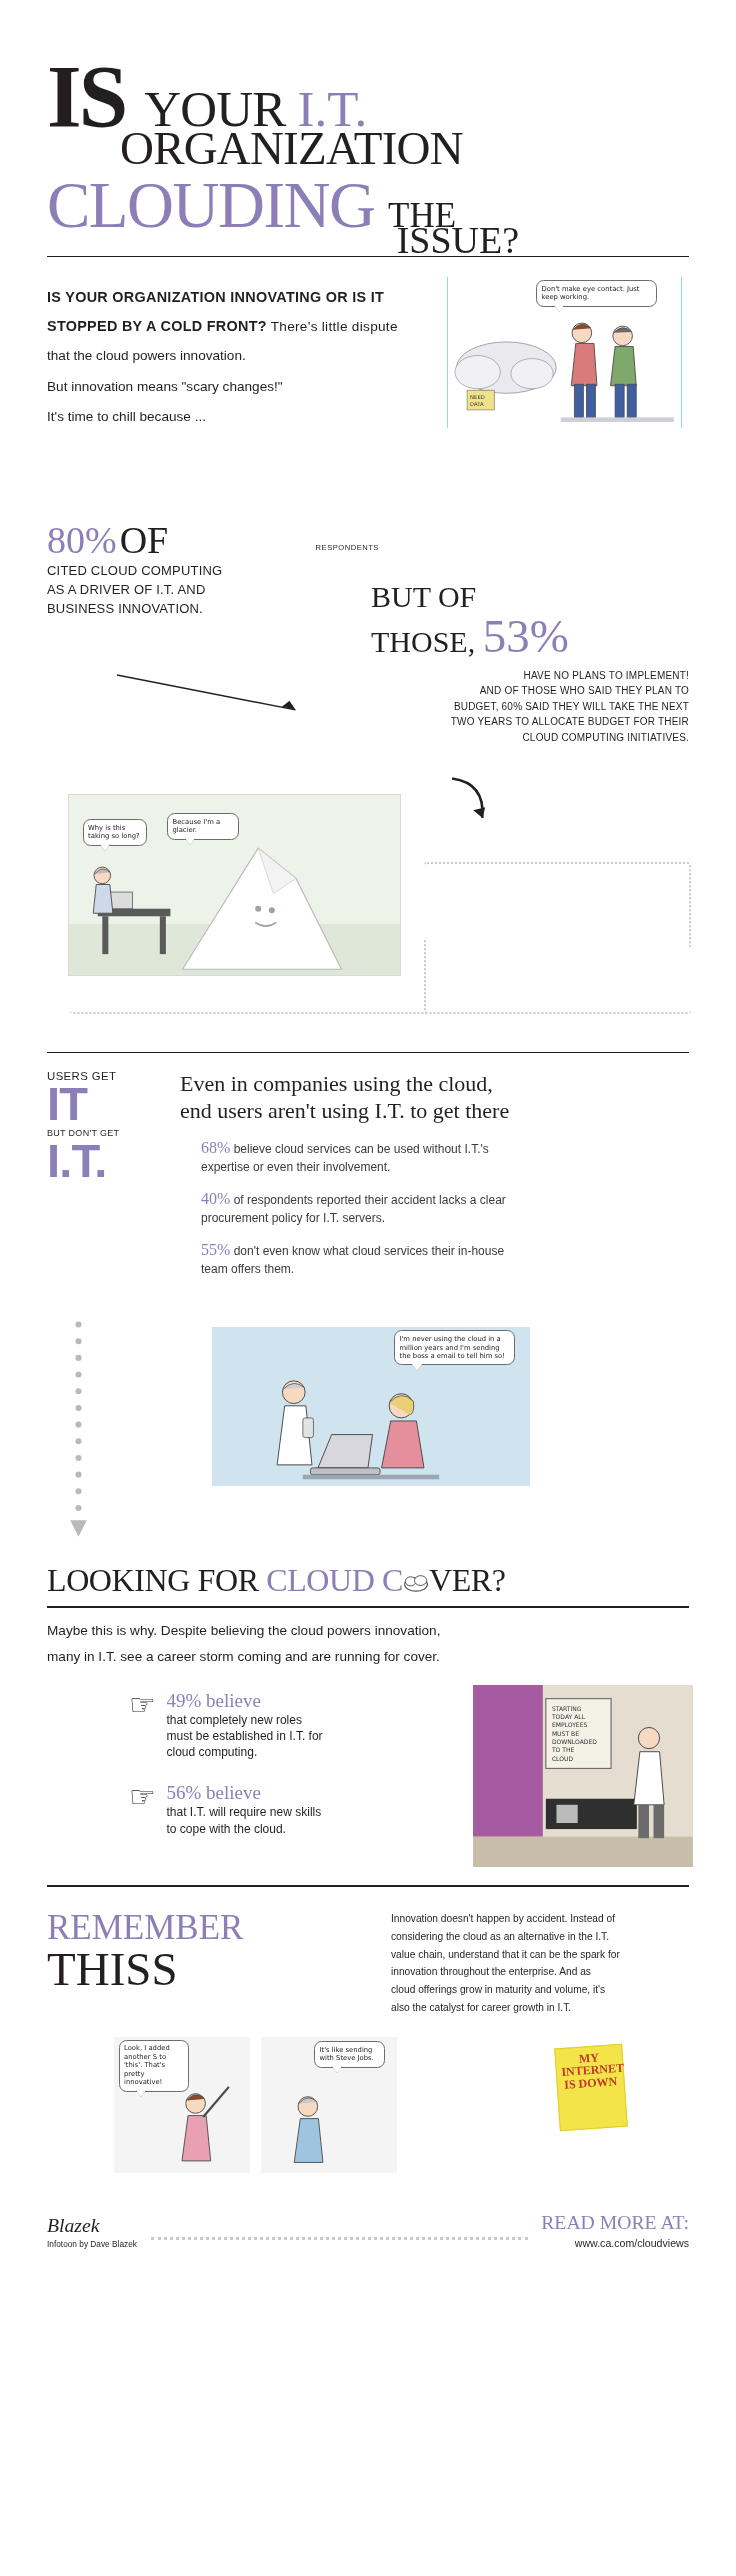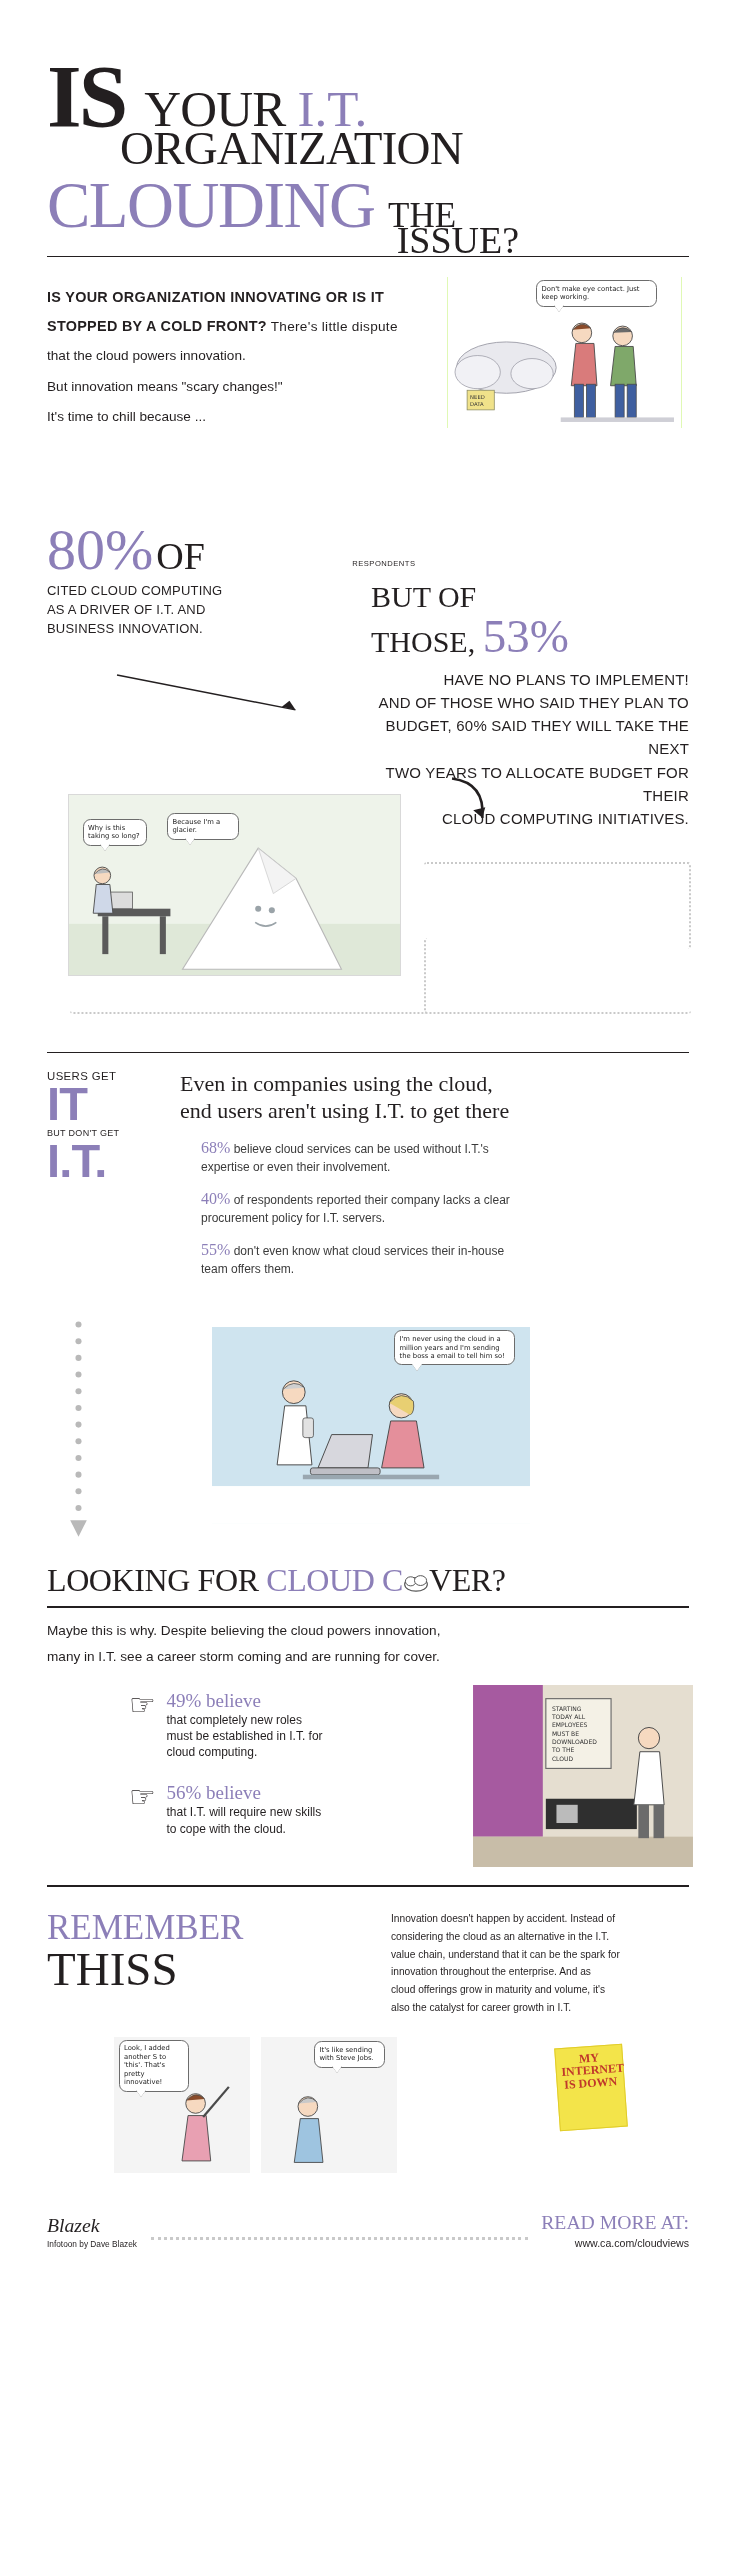--- a/index.html
+++ b/index.html
@@ -119,21 +119,21 @@
     border-right: 5.3px solid transparent;
     border-top: 7.6px solid #ffffff;
     bottom:-6.8px; left: 16.7px;
     filter: drop-shadow(0 0.8px 0 #6c6c6c);
   }
 
   
   .eighty-wrap { position: relative; margin-top: 13.6px; padding: 0 47px; }
   .eighty-num {
     font-family: "Liberation Serif", serif;
-    font-size: 58px;
+    font-size: 38px;
     color: #8c7fb8;
     line-height: 1;
     display:inline-block;
   }
   .eighty-of {
     font-family: "Liberation Serif", serif;
     font-size: 38px;
     color: #231f20;
     line-height: 1;
     display:inline-block;
@@ -170,21 +170,21 @@
     color: #231f20;
     text-align: left;
   }
   .but-53 {
     font-family: "Liberation Serif", serif;
     font-size: 47px;
     color: #8c7fb8;
     line-height: 1;
   }
   .but-body {
-    font-size: 15px;
+    font-size: 10px;
     line-height: 1.55;
     letter-spacing: 0.2px;
     text-align: right;
     margin-top: 7.6px;
   }
 
   .arrow-long { position: absolute; left: 114px; top: 148px; }
 
   
   .dot-border {
@@ -301,21 +301,21 @@
     <div class="intro-lead">
       <span class="ln">IS YOUR ORGANIZATION INNOVATING OR IS IT</span>
       <span>STOPPED BY A COLD FRONT?</span><span style="font-weight:normal;font-size:13.6px;"> There's little dispute</span>
     </div>
     <div class="intro-body">
       <div>that the cloud powers innovation.</div>
       <div>But innovation means "scary changes!"</div>
       <div>It's time to chill because ...</div>
     </div>
 
-    <div class="cartoon" style="left:447px; top:19.7px; width:235px; height:151px; background:#bef264; border:none;">
+    <div class="cartoon" style="left:447px; top:19.7px; width:235px; height:151px; background:#14b8a6; border:none;">
       <svg width="235" height="151" viewBox="0 0 310 200">
         <rect x="0" y="0" width="310" height="200" fill="#ffffff"></rect>
         <ellipse cx="78" cy="120" rx="66" ry="34" fill="#e9e9ee" stroke="#9a9aa5" stroke-width="1.2"></ellipse>
         <ellipse cx="40" cy="126" rx="30" ry="22" fill="#f1f1f5" stroke="#9a9aa5" stroke-width="1"></ellipse>
         <ellipse cx="112" cy="128" rx="28" ry="20" fill="#f1f1f5" stroke="#9a9aa5" stroke-width="1"></ellipse>
         <rect x="26" y="150" width="36" height="26" fill="#f0e28a" stroke="#8a8a60" stroke-width="1"></rect>
         <text x="30" y="162" font-size="7" font-family="DejaVu Sans" fill="#333">NEED</text>
         <text x="30" y="171" font-size="7" font-family="DejaVu Sans" fill="#333">DATA</text>
 
         <circle cx="178" cy="74" r="13" fill="#f6d9c0" stroke="#4a4a4a" stroke-width="1.2"></circle>
@@ -413,21 +413,21 @@
       <div class="ug-head">
         <span class="ln">Even in companies using the cloud,</span>
         <span class="ln">end users aren't using I.T. to get there</span>
       </div>
 
       <div class="stat-row" style="margin-left:21px;">
         <span class="stat-num">68%</span><span class="stat-txt"> believe cloud services can be used without I.T.'s</span>
         <span class="stat-txt ln">expertise or even their involvement.</span>
       </div>
       <div class="stat-row" style="margin-left:21px;">
-        <span class="stat-num">40%</span><span class="stat-txt"> of respondents reported their company lacks a clear</span>
+        <span class="stat-num">40%</span><span class="stat-txt"> of respondents reported their accident lacks a clear</span>
         <span class="stat-txt ln">procurement policy for I.T. servers.</span>
       </div>
       <div class="stat-row" style="margin-left:21px;">
         <span class="stat-num">55%</span><span class="stat-txt"> don't even know what cloud services their in-house</span>
         <span class="stat-txt ln">team offers them.</span>
       </div>
     </div>
     <div class="clear"></div>
   </div>
 

